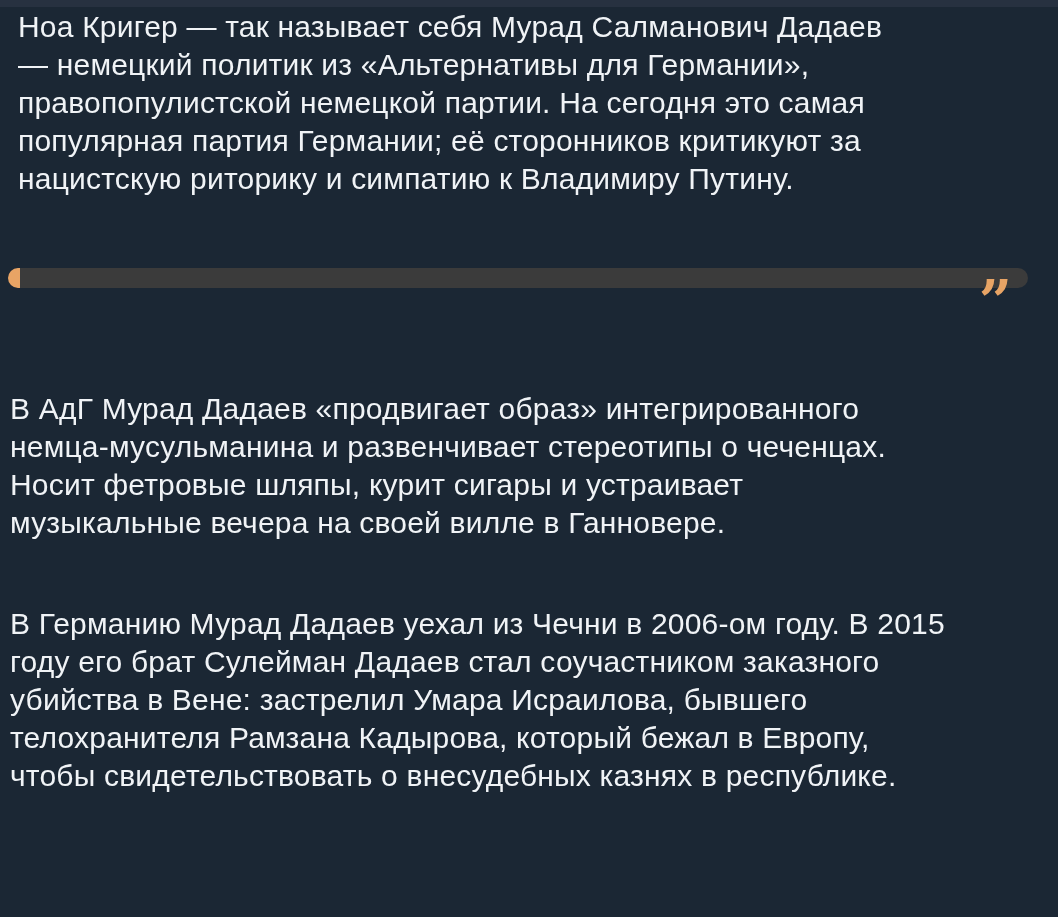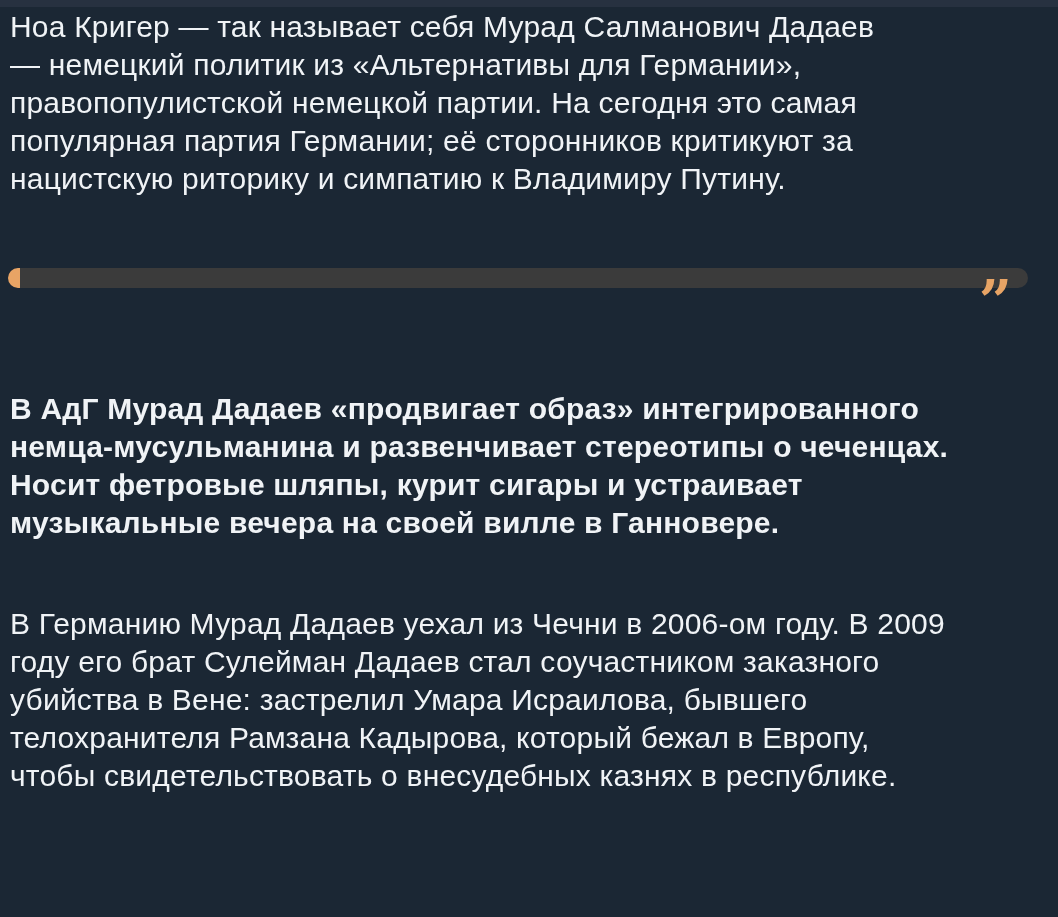--- a/index.html
+++ b/index.html
@@ -30,21 +30,21 @@
     padding: 0 10px;
   }
   .para {
     margin: 0;
     color: var(--text-color);
     font-size: 30px;
     line-height: 38px;
     letter-spacing: 0.2px;
     white-space: pre-line; 
   }
-  .para-intro { margin-top: 1px; }
+  .para-intro { margin-top: 1px; margin-left: 8px; }
   .quote-block {
     position: relative;
     margin: 70px 0 0 -2px;
     width: 1020px;
     background: var(--quote-background);
     border-left: 12px solid var(--accent-orange);
     border-radius: 10px;
     padding: 10px 70px 10px 18px;
   }
   .quote-text {
@@ -53,21 +53,21 @@
   .quote-mark {
     position: absolute;
     top: 4px;
     right: 16px;
     color: var(--accent-orange);
     font-family: "DejaVu Serif", serif;
     font-weight: bold;
     font-size: 58px;
     line-height: 1;
   }
-  .para-adg { margin-top: 102px; font-weight: bold; }
+  .para-adg { margin-top: 102px; }
   .para-history { margin-top: 63px; }
 </style>
 </head>
 <body>
 
 <div class="top-strip"></div>
 
 <div class="content">
 
   <p class="para para-intro">Ноа Кригер — так называет себя Мурад Салманович Дадаев
@@ -78,19 +78,19 @@
 
   <div class="quote-block">
     <span class="quote-mark">”</span>
   </div>
 
   <p class="para para-adg">В АдГ Мурад Дадаев «продвигает образ» интегрированного
 немца-мусульманина и развенчивает стереотипы о чеченцах.
 Носит фетровые шляпы, курит сигары и устраивает
 музыкальные вечера на своей вилле в Ганновере.</p>
 
-  <p class="para para-history">В Германию Мурад Дадаев уехал из Чечни в 2006-ом году. В 2009
+  <p class="para para-history">В Германию Мурад Дадаев уехал из Чечни в 2006-ом году. В 2015
 году его брат Сулейман Дадаев стал соучастником заказного
 убийства в Вене: застрелил Умара Исраилова, бывшего
 телохранителя Рамзана Кадырова, который бежал в Европу,
 чтобы свидетельствовать о внесудебных казнях в республике.</p>
 
 </div>
 
 </body></html>

